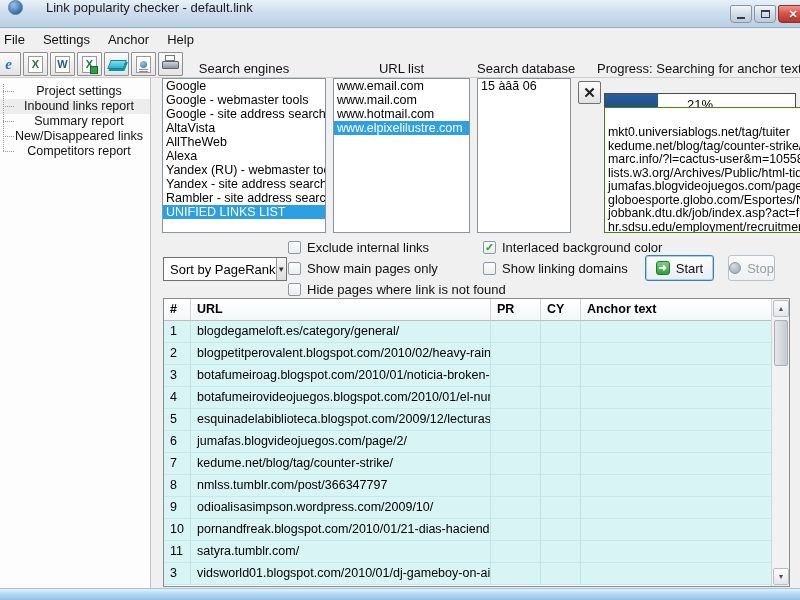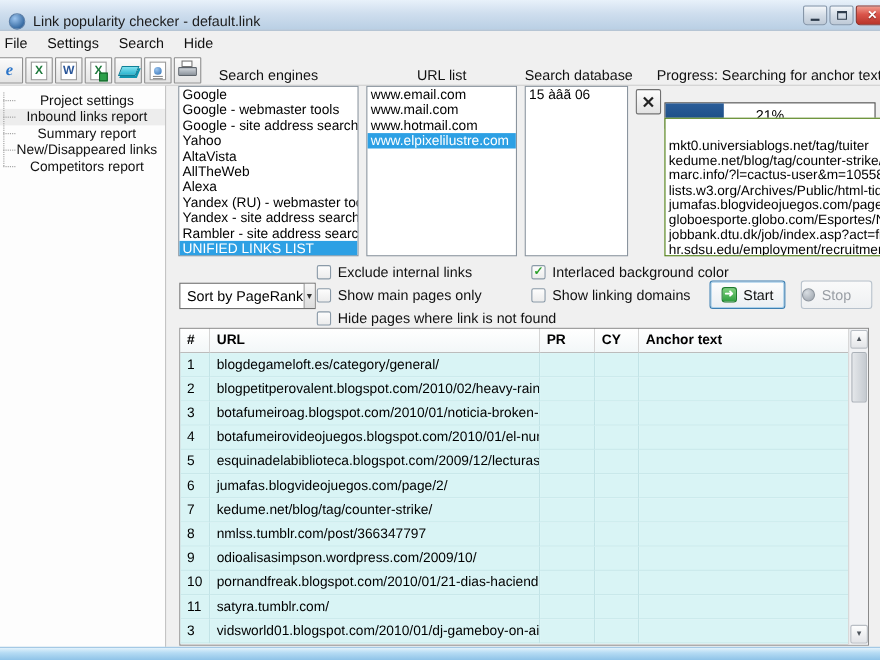--- a/index.html
+++ b/index.html
@@ -2,21 +2,21 @@
 <html><head>
 <meta charset="utf-8">
 <style>
   * { margin:0; padding:0; box-sizing:border-box; }
   html,body { width:800px; height:600px; overflow:hidden; }
   body { font-family:"Liberation Sans", sans-serif; font-size:13px; background:#f0f0f0; position:relative; }
 
   
   #titlebar { position:absolute; left:0; top:0; width:800px; height:28px;
     background:linear-gradient(#e8f1fa, #cfdeee 45%, #b9cfe4); border-bottom:1px solid #97afc6;
-    display:flex; align-items:flex-end; }
+    display:flex; align-items:flex-start;gap:16px; }
   #app-icon { width:15px; height:15px; margin:0 7px 0 8px; border-radius:50%;
     background:radial-gradient(circle at 35% 30%, #9cc4ee, #3a6ea5 70%, #274b73); border:1px solid #5a7ea8; }
   #title-text { color:#1c1c1c; font-size:13px; }
   #win-buttons { position:absolute; right:-8px; top:5px; display:flex; gap:2px; }
   .win-btn { width:22px; height:18px; border:1px solid #8696a8; border-radius:2px 2px 4px 4px;
     background:linear-gradient(#f4f7fa, #d3dce6 50%, #bfcad7); display:flex; align-items:center; justify-content:center; }
   .win-btn.close { background:linear-gradient(#f09a8c, #d9544a 45%, #b8362c); border-color:#8c2f27; width:30px; }
   .glyph-min { width:8px; height:2px; background:#2e3c4c; margin-top:8px; }
   .glyph-max { width:9px; height:8px; border:1px solid #2e3c4c; border-top-width:2px; background:transparent; }
   .glyph-close { color:#fff; font-size:11px; font-weight:bold; line-height:1; text-shadow:0 1px 1px #7a241d; }
@@ -88,22 +88,22 @@
   .cb-box { width:13px; height:13px; background:linear-gradient(#fdfdfd,#ececec); border:1px solid #8a9aa8; border-radius:2px;
     display:flex; align-items:center; justify-content:center; font-size:11px; font-weight:bold; color:#2ca02c; line-height:1; }
   .cb-label { margin-left:6px; font-size:13px; color:#111; white-space:nowrap; }
 
   
   #start-btn { position:absolute; left:645px; top:255px; width:69px; height:26px; border:1px solid #3c7fb1; border-radius:3px;
     box-shadow:0 0 0 1px #a9d0ea inset; background:linear-gradient(#fdfdfd,#e9eef2); display:flex; align-items:center; justify-content:center; gap:6px; }
   #start-icon { width:14px; height:14px; border-radius:3px; background:linear-gradient(#7ed27e,#2f9e3f); border:1px solid #1d7a2c;
     color:#fff; font-size:10px; line-height:12px; text-align:center; font-weight:bold; }
   #start-label { font-size:13px; color:#111; }
-  #stop-btn { position:absolute; left:728px; top:255px; width:65px; height:26px; border:1px solid #b8c2cc; border-radius:3px;
-    background:linear-gradient(#fafafa,#eef0f2); display:flex; align-items:center; gap:6px; }
+  #stop-btn { position:absolute; left:728px; top:255px; width:47px; height:26px; border:1px solid #b8c2cc; border-radius:3px;
+    background:linear-gradient(#fafafa,#eef0f2); display:flex; align-items:center; justify-content:center; gap:6px; }
   #stop-icon { width:12px; height:12px; border-radius:50%; background:radial-gradient(circle at 35% 30%, #d8dde2, #9aa2ab); border:1px solid #8d959e; }
   #stop-label { font-size:13px; color:#9a9fa5; }
 
   
   #table-wrap { position:absolute; left:163px; top:298px; width:627px; height:289px; background:#fff; border:1px solid #8a8a8a; }
   #grid { position:absolute; left:0; top:0; width:608px; }
   .g-row { display:flex; height:22px; }
   .g-cell { border-right:1px solid #c2e3e6; border-bottom:1px solid #c9e8ea; padding:3px 0 0 6px;
     font-size:12.5px; white-space:nowrap; overflow:hidden; color:#000; }
   .g-head .g-cell { background:linear-gradient(#ffffff,#f3f7f8); border-right:1px solid #d5d5d5; border-bottom:1px solid #bcbcbc;
@@ -137,22 +137,22 @@
       </div>
     <div class="win-btn close">
         <span class="glyph-close">✕</span>
       </div>
   </div>
 </div>
 
 <div id="menubar">
     <span class="menu-item">File</span>
     <span class="menu-item">Settings</span>
-    <span class="menu-item">Search</span>
-    <span class="menu-item">Hide</span>
+    <span class="menu-item">Anchor</span>
+    <span class="menu-item">Help</span>
   </div>
 
 <div id="toolbar">
     <button class="tb-btn">
       <span class="ic-ie">e</span>
     </button>
     <button class="tb-btn">
       <span class="sheet ic-excel">X</span>
     </button>
     <button class="tb-btn">
@@ -193,21 +193,20 @@
 
 <div class="panel-label" style="left:162px; width:164px;">Search engines</div>
 <div class="panel-label" style="left:333px; width:137px;">URL list</div>
 <div class="panel-label" style="left:477px; width:94px;">Search database</div>
 <div class="panel-label" style="left:597px; text-align:left;">Progress: Searching for anchor text</div>
 
 <div class="listbox" id="se-list" style="left:162px; width:164px; height:155px;">
     <div class="lb-item">Google</div>
     <div class="lb-item">Google - webmaster tools</div>
     <div class="lb-item">Google - site address search</div>
-    <div class="lb-item">Yahoo</div>
     <div class="lb-item">AltaVista</div>
     <div class="lb-item">AllTheWeb</div>
     <div class="lb-item">Alexa</div>
     <div class="lb-item">Yandex (RU) - webmaster tools</div>
     <div class="lb-item">Yandex - site address search</div>
     <div class="lb-item">Rambler - site address search</div>
     <div class="lb-item sel">UNIFIED LINKS LIST</div>
   </div>
 <div class="listbox" id="url-list" style="left:333px; width:137px; height:155px;">
     <div class="lb-item">www.email.com</div>

